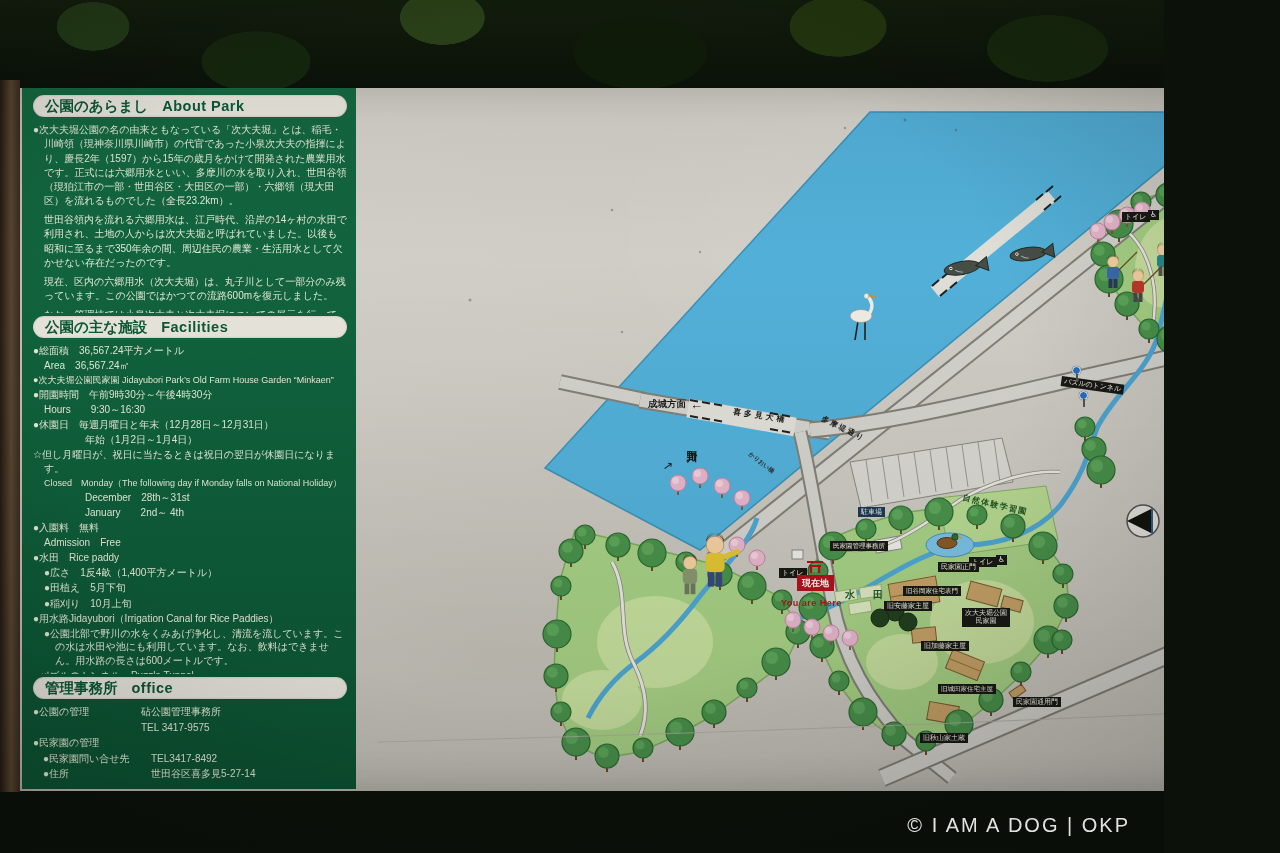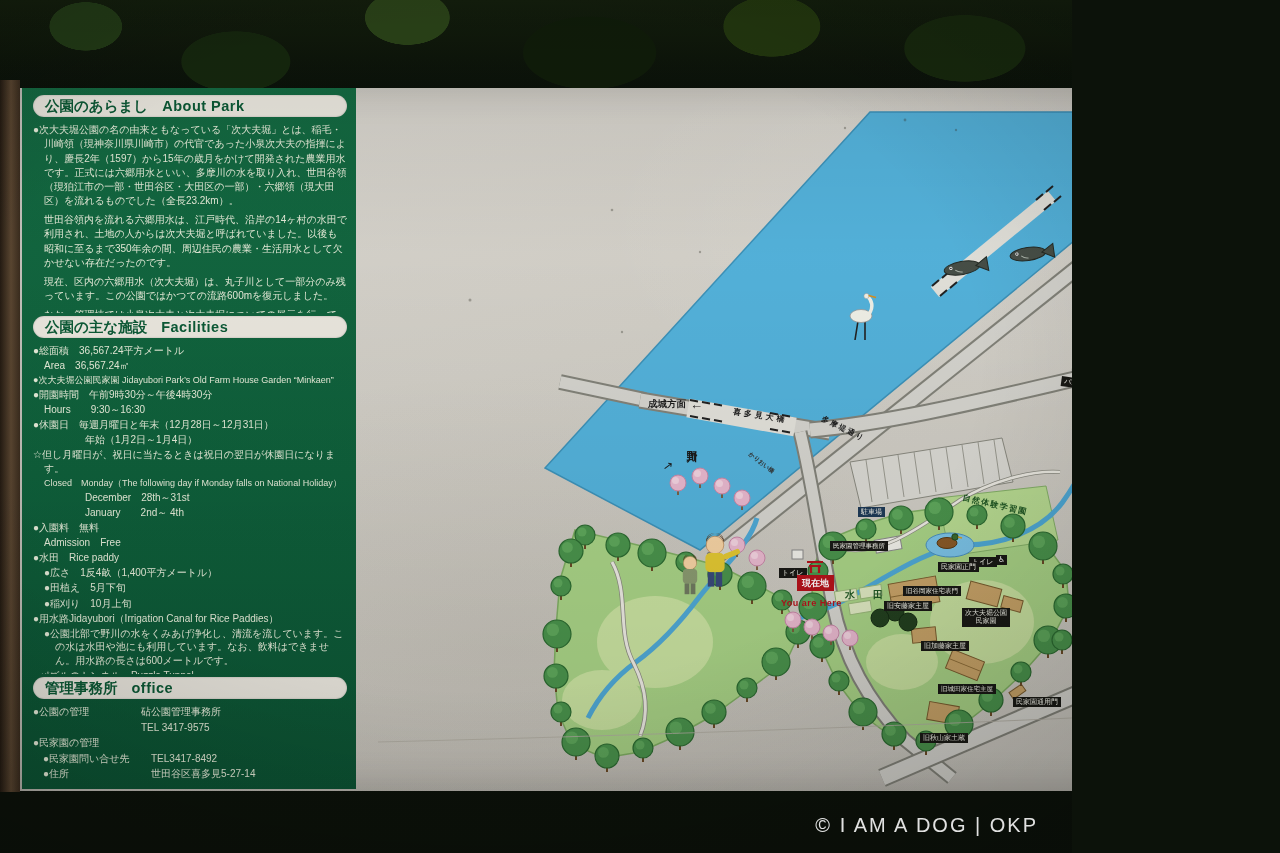--- a/index.html
+++ b/index.html
@@ -1,16 +1,16 @@
 <!DOCTYPE html>
 <html><head>
 <meta charset="utf-8">
 <style>
   html,body{margin:0;padding:0;background:#0c120a;}
-  .scene{position:relative;width:1072px;height:853px;overflow:hidden;
+  .scene{position:relative;width:1164px;height:853px;overflow:hidden;
          font-family:"Liberation Sans","DejaVu Sans",sans-serif;background:#0c120a;}
   
   .foliage{position:absolute;left:0;right:0;pointer-events:none;}
   .foliage.top{top:0;height:88px;
     background:
       radial-gradient(60px 40px at 8% 30%, #233c17 0 60%, transparent 61%),
       radial-gradient(90px 50px at 22% 70%, #16280e 0 60%, transparent 61%),
       radial-gradient(70px 45px at 38% 20%, #2c4519 0 60%, transparent 61%),
       radial-gradient(110px 60px at 55% 60%, #101d0a 0 60%, transparent 61%),
       radial-gradient(80px 50px at 72% 30%, #24390f 0 60%, transparent 61%),

